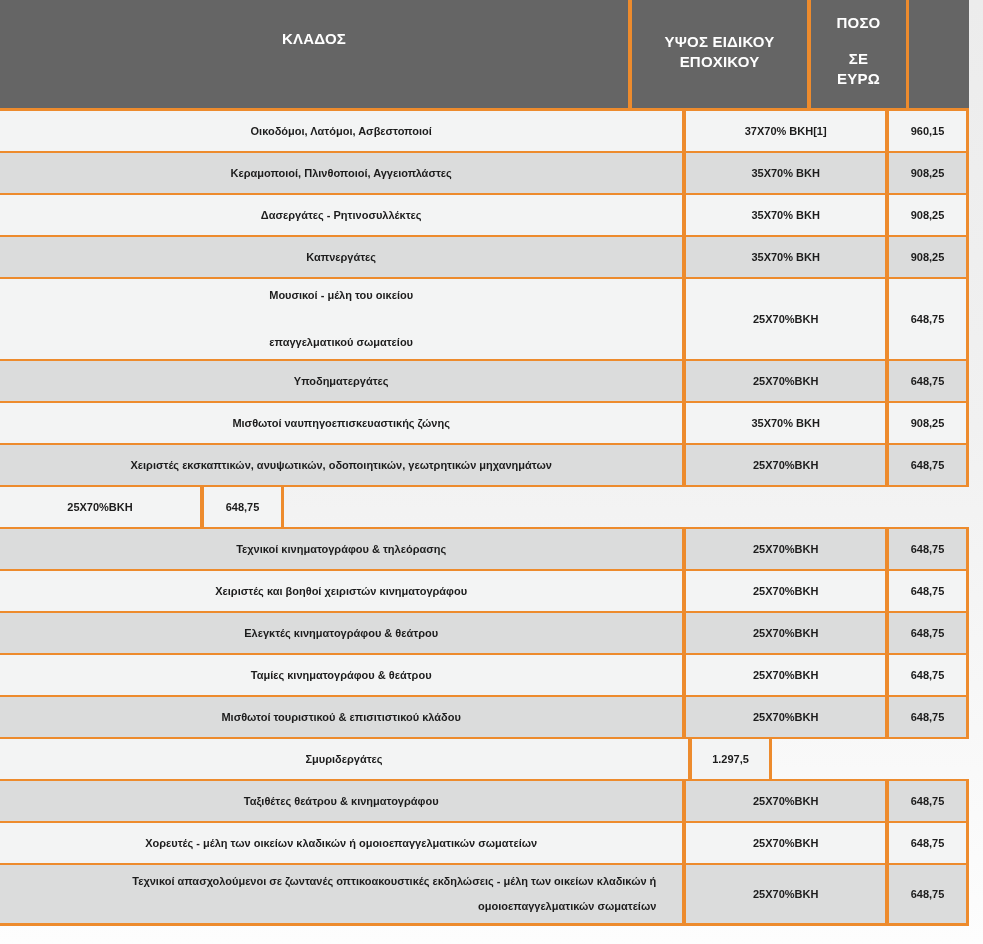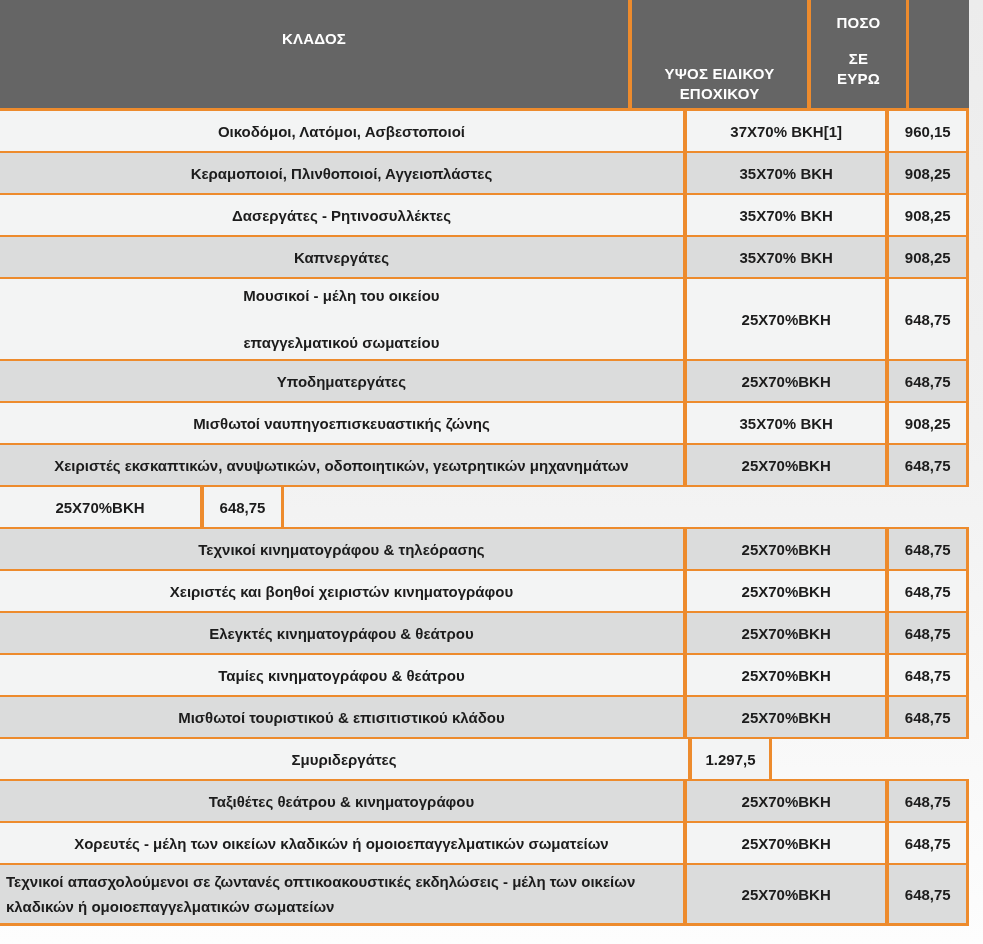--- a/index.html
+++ b/index.html
@@ -28,36 +28,36 @@
     border-bottom:3px solid var(--orange);
   }
   .hcell{
     color:var(--header-text);
     font-weight:bold;
     font-size:15px;
     letter-spacing:.2px;
     text-align:center;
   }
   .hc1{width:632px;border-right:4px solid var(--orange);padding-top:26px;line-height:20px}
-  .hc2{width:179px;border-right:4px solid var(--orange);padding-top:64px;line-height:20px}
+  .hc2{width:179px;border-right:4px solid var(--orange);padding-top:32px;line-height:20px}
   .hc3{width:98px;border-right:3px solid var(--orange);padding-top:13px;line-height:20px}
   .hc3 .hline-first{margin-bottom:16px}
   
   .row{display:flex;border-bottom:2px solid var(--orange)}
   .row:last-child{border-bottom-width:3px}
   .row.light .cell{background:var(--row-light)}
   .row.alt .cell{background:var(--row-alt)}
   .cell{
     display:flex;flex-direction:column;justify-content:center;align-items:center;
     min-height:40px;
-    padding:4px 6px;
+    padding:4px 26px;
     font-weight:bold;
-    font-size:15px;
+    font-size:11px;
     color:var(--text);
-    text-align:left;
+    text-align:right;
   }
   .cell-line{line-height:25px}
   .cell.sector{width:692px;border-right:4px solid var(--orange)}
   .cell.rate{width:204px;border-right:4px solid var(--orange)}
   .cell.amount{width:80px;border-right:3px solid var(--orange)}
   .cell.sector .cell-line + .cell-line{margin-top:22px}
 </style>
 </head>
 <body>
 

